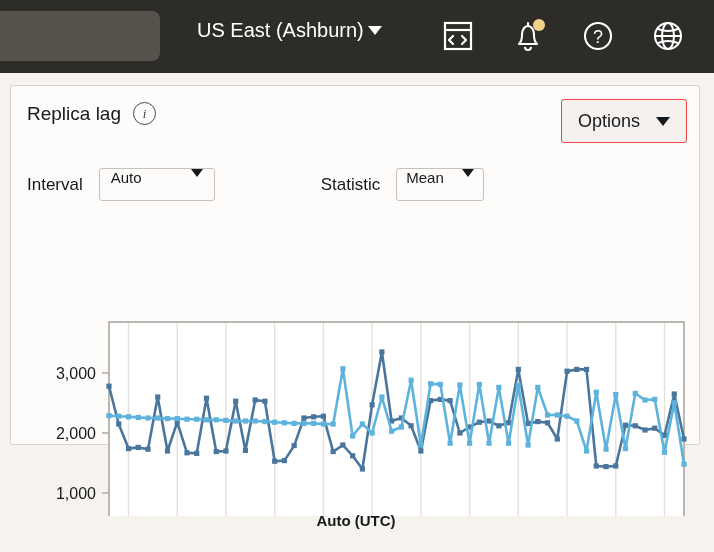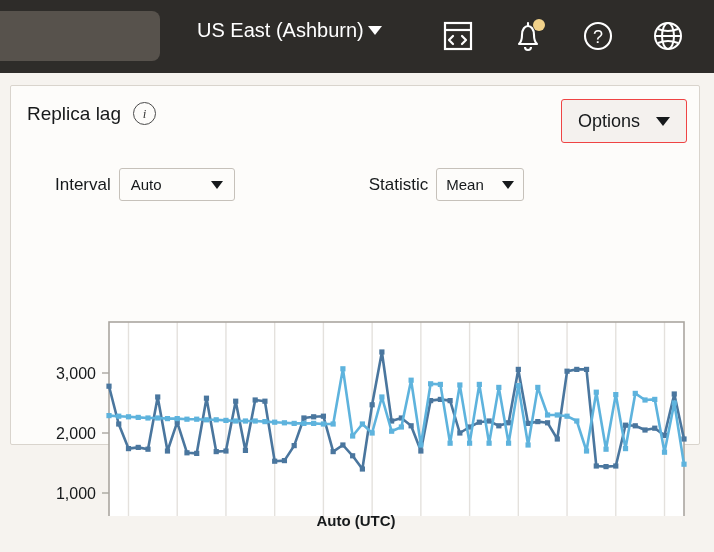--- a/index.html
+++ b/index.html
@@ -87,34 +87,34 @@
     width: 0; height: 0;
     border-left: 7px solid transparent;
     border-right: 7px solid transparent;
     border-top: 9px solid #16191b;
   }
 
   .controls {
     position: absolute; left: 16px; top: 82px;
     display: flex; align-items: center;
   }
-  .ctl-label { font-size: 17px; color: #16191b; margin-left: 28px; }
+  .ctl-label { font-size: 17px; color: #16191b; }
   .select-box {
-    margin-left: 8px;
+    margin-left: 16px;
     background: #fdfcfa;
     border: 1px solid #c6c1ba;
     border-radius: 3px;
-    display: flex; align-items: center;
+    display: flex; align-items: flex-start;
     justify-content: space-between;
     font-size: 15px; color: #16191b;
     cursor: pointer;
     box-sizing: border-box;
   }
   .select-interval { width: 116px; height: 33px; padding: 0 11px; }
-  .select-statistic { width: 88px; height: 33px; padding: 12px 9px; }
+  .select-statistic { width: 88px; height: 33px; padding: 0 9px; }
   .select-box .caret { border-top-width: 8px; border-left-width: 6px; border-right-width: 6px; }
   .spacer { width: 106px; }
 
   
   .chart-wrap {
     position: absolute; left: 0; top: 140px;
     width: 690px; height: 316px;
   }
   .chart-svg { display: block; }
   .axis-title {

